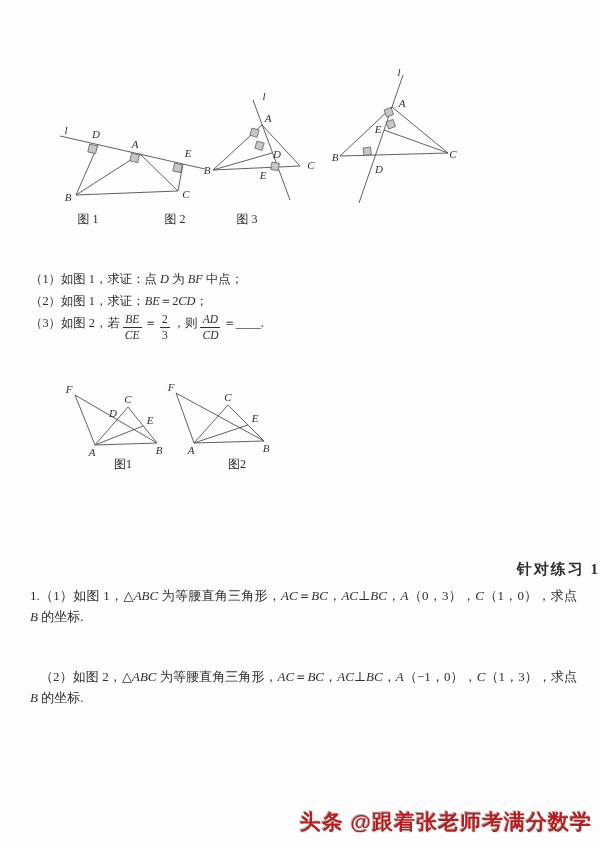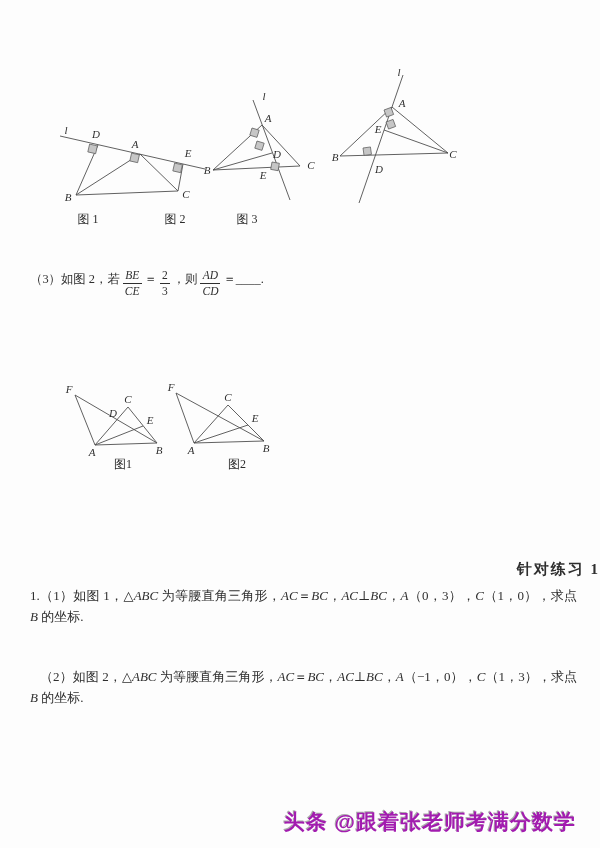--- a/index.html
+++ b/index.html
@@ -24,24 +24,24 @@
   .frac{display:inline-block;vertical-align:middle;text-align:center;font-size:11.5px;line-height:1.15;margin:0 3px;}
   .frac .num{display:block;border-bottom:1px solid #2e2e2e;padding:0 2px 1px;}
   .frac .den{display:block;padding:1px 2px 0;}
   .practice-heading{position:absolute;top:560px;left:0;width:600px;text-align:right;
     font-size:15px;font-weight:bold;letter-spacing:2px;}
   .practice-items{position:absolute;top:585px;left:30px;width:547px;font-size:13px;line-height:21px;text-align:justify;}
   .practice-items p{margin:0;}
   .practice-items p.indent{text-indent:10px;margin-top:39px;}
   
   .watermark{
-    position:absolute;top:808px;right:24px;
+    position:absolute;top:808px;right:8px;
     font-family:"Liberation Sans","DejaVu Sans",sans-serif;
     font-size:21px;font-weight:bold;letter-spacing:1px;
-    color:#a21caf;
+    color:#b91c1c;
     text-shadow:1px 1px 0 #ffffff,-1px -1px 0 #ababab;
   }
 </style>
 </head>
 <body>
 
 <svg class="figs" width="600" height="520" viewBox="0 0 600 520">
 
   <g>
     <line x1="60" y1="136" x2="205" y2="169"></line>
@@ -142,20 +142,22 @@
     <text class="pl" x="171" y="391" text-anchor="middle">F</text>
     <text class="pl" x="228" y="401" text-anchor="middle">C</text>
     <text class="pl" x="255" y="422" text-anchor="middle">E</text>
     <text class="pl" x="191" y="454" text-anchor="middle">A</text>
     <text class="pl" x="266" y="452" text-anchor="middle">B</text>
     <text class="cap" x="237" y="468" text-anchor="middle">图2</text>
   </g>
 </svg>
 
 <div class="ex-block">
+  <p class="it">（1）如图 1，求证：点 <i class="mv">D</i> 为 <i class="mv">BF</i> 中点；</p>
+  <p class="it">（2）如图 1，求证：<i class="mv">BE</i>＝2<i class="mv">CD</i>；</p>
   <p class="it frac-line">
     <span>（3）如图 2，若</span>
     <span class="frac">
         <span class="num mv">BE</span>
         <span class="den mv">CE</span>
       </span>
     <span>＝</span>
     <span class="frac">
         <span class="num">2</span>
         <span class="den">3</span>

